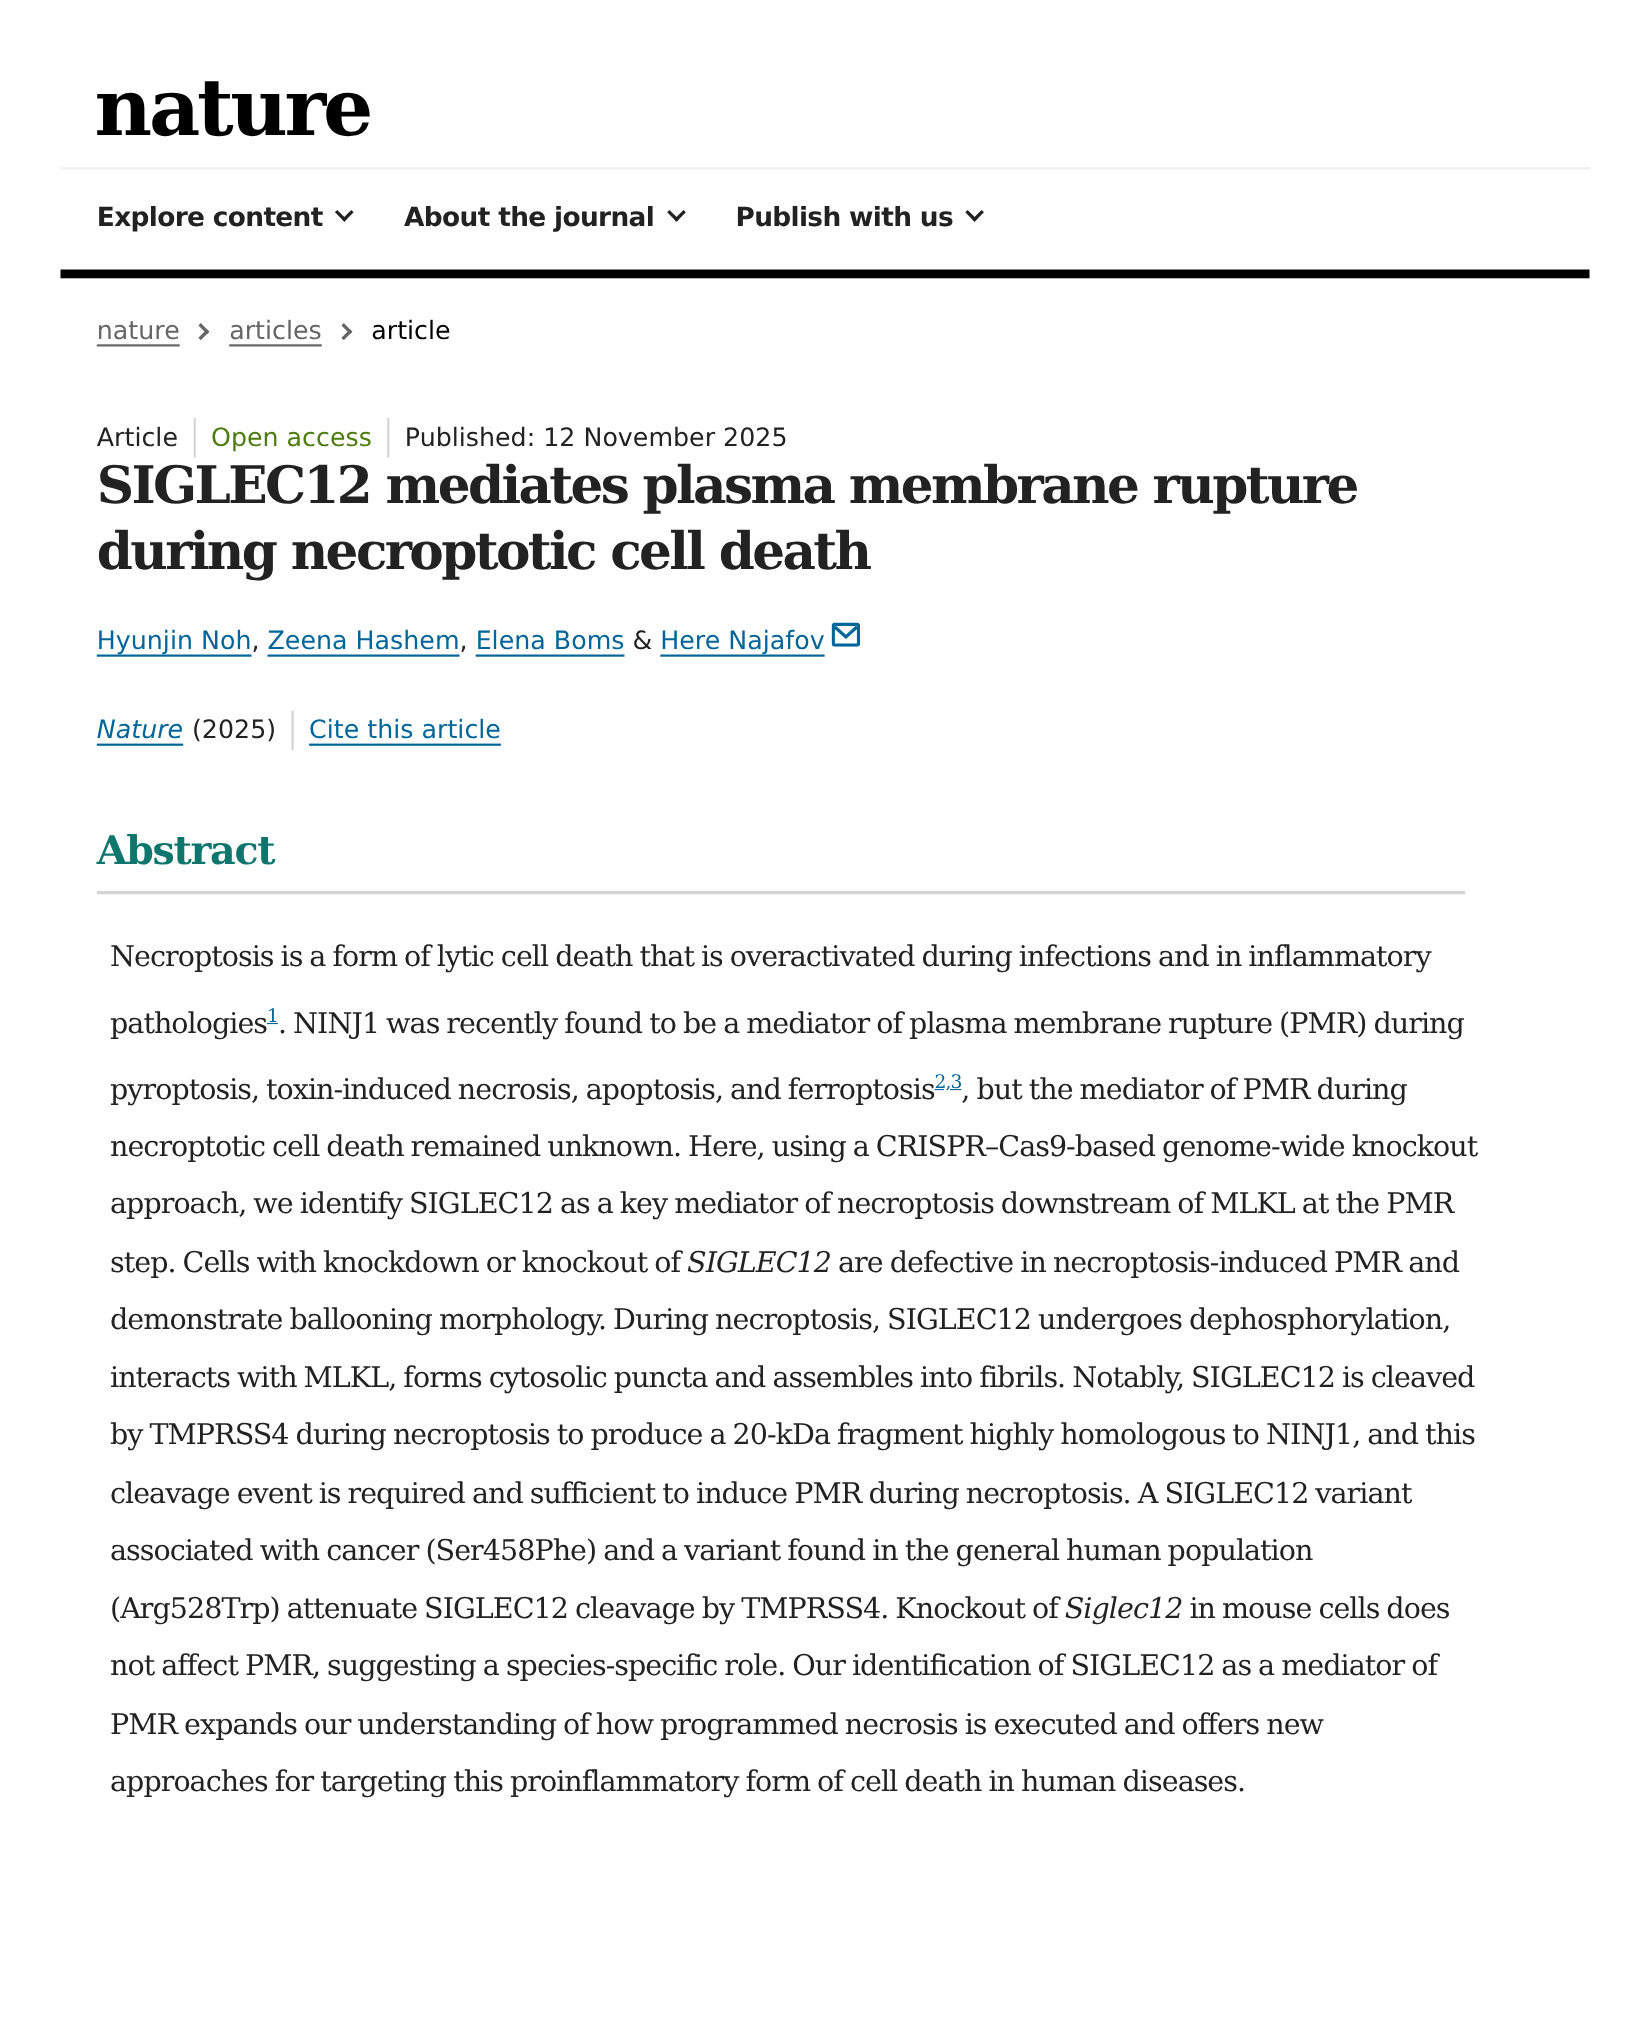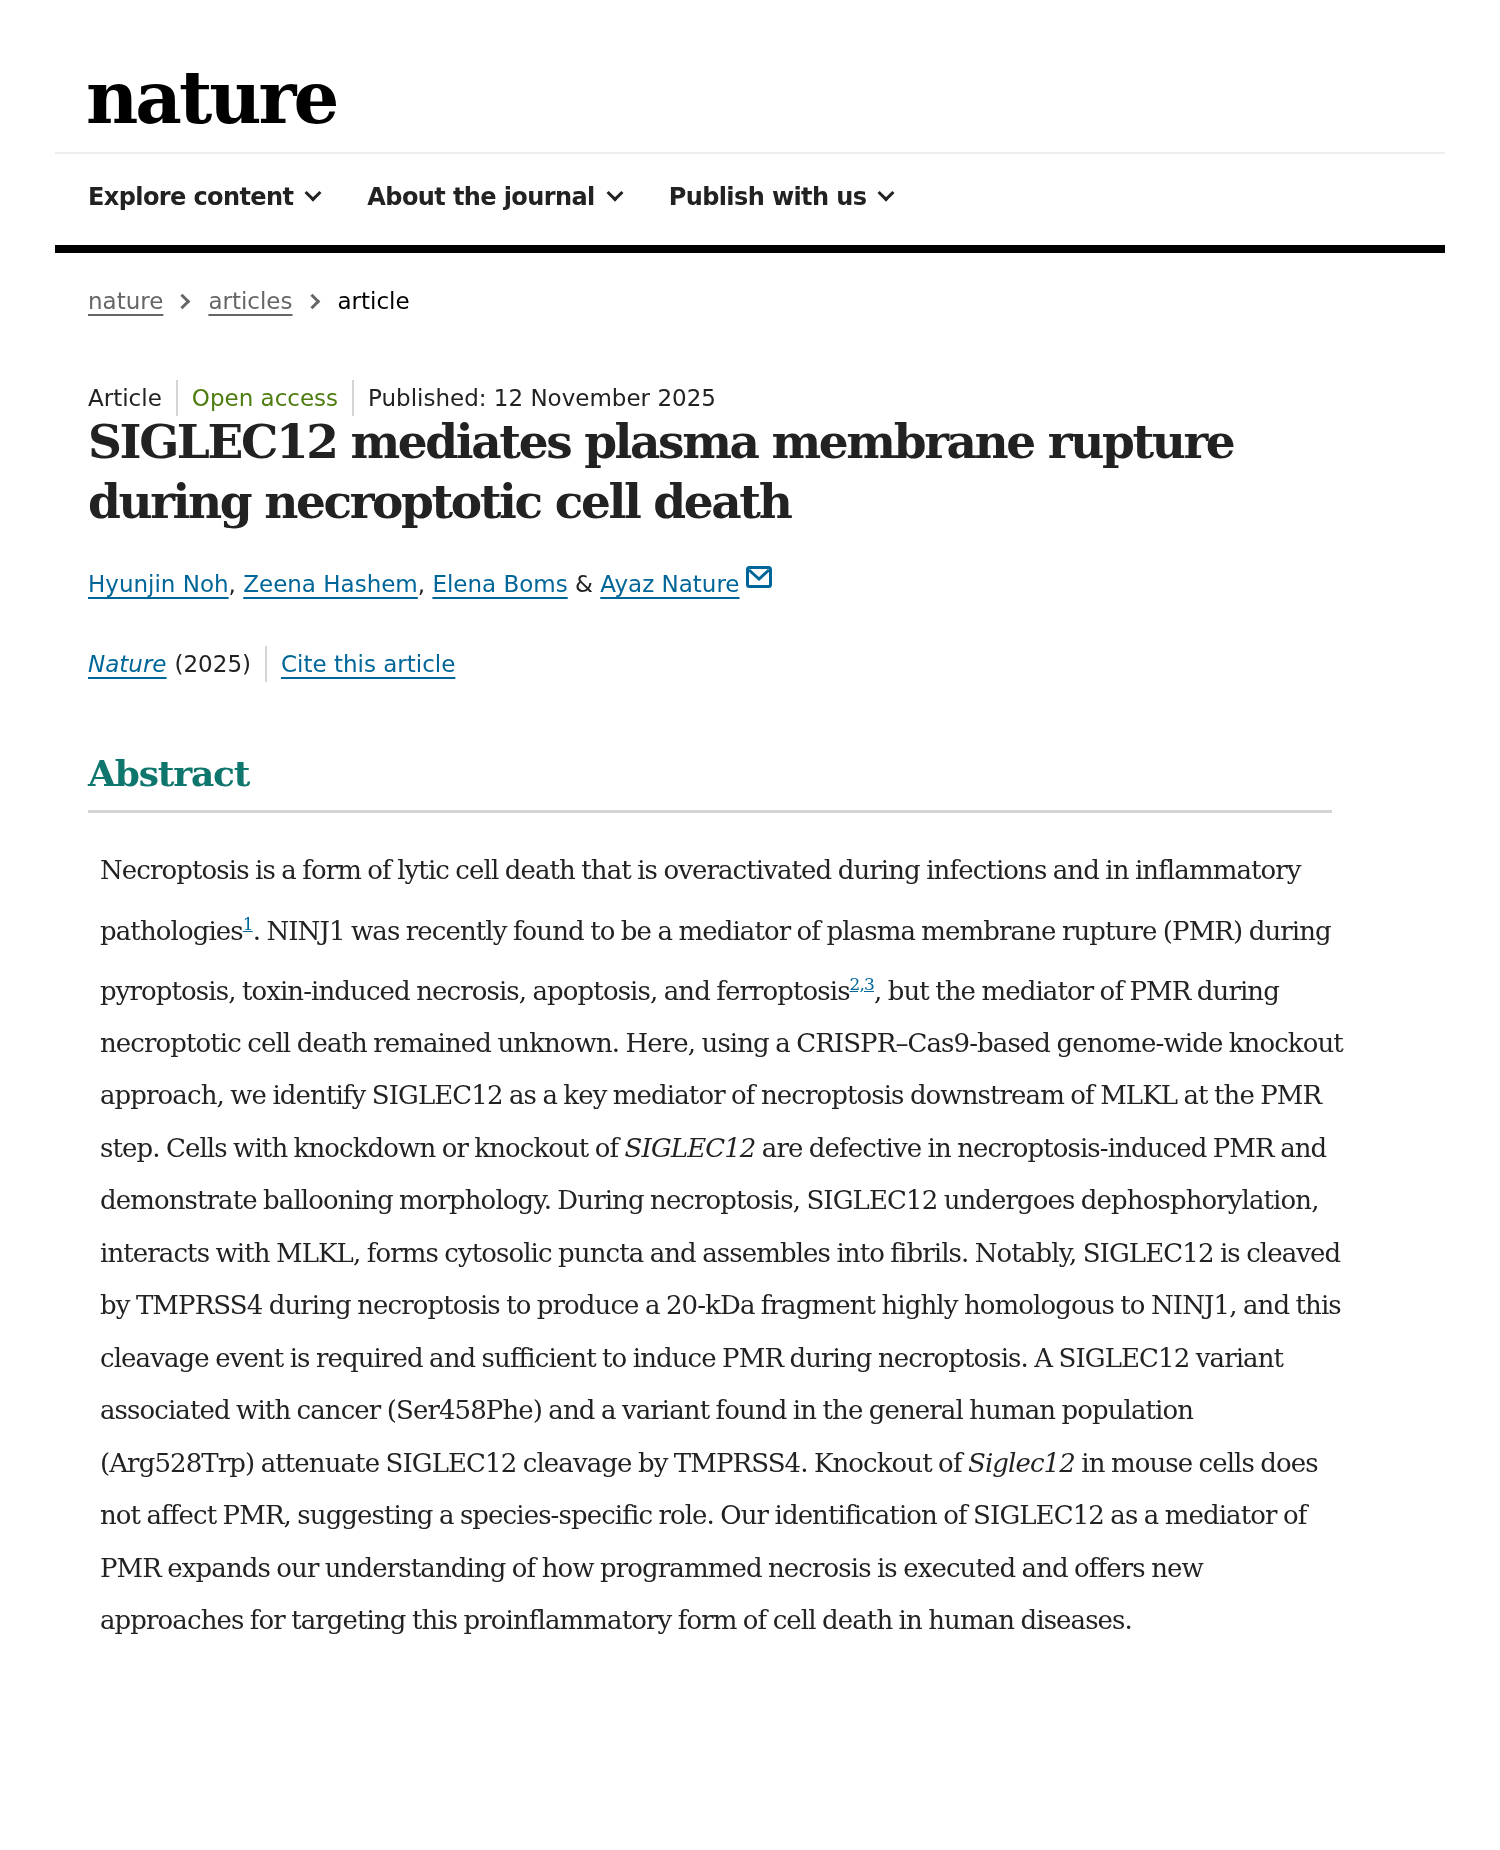--- a/index.html
+++ b/index.html
@@ -18,21 +18,21 @@
   .crumb-link { color: #666; text-decoration: underline; text-underline-offset: 5px; }
   .crumb-sep { display: inline-block; width: 8px; height: 8px; border-right: 3px solid #666; border-top: 3px solid #666; transform: rotate(45deg); margin: 0 20px 0 14px; }
   .crumb-current { color: #000; }
 
   .meta { position: absolute; left: 88px; top: 380px; display: flex; align-items: center; font-family: "DejaVu Sans", sans-serif; font-size: 23px; color: #222; }
   .meta .sep { width: 2px; height: 36px; background: #d5d5d5; margin: 0 14px; }
   .meta .oa { color: #4d7c0f; text-underline-offset: 5px; }
 
   .title { position: absolute; left: 88px; top: 412px; width: 1280px; margin: 0; font-family: "DejaVu Serif", serif; font-weight: bold; font-size: 47px; line-height: 60px; letter-spacing: -2.4px; color: #222; }
 
-  .authors { position: absolute; left: 88px; top: 570px; font-family: "DejaVu Sans", sans-serif; font-size: 23px; color: #222; display: flex; align-items: center; }
+  .authors { position: absolute; left: 88px; top: 570px; font-family: "DejaVu Sans", sans-serif; font-size: 23px; color: #222; display: flex; align-items: flex-start; }
   .author { color: #069; text-decoration: underline; text-underline-offset: 5px; }
   .mail-icon { display: inline-block; margin-left: 6px; position: relative; top: -4px; }
 
   .journal-line { position: absolute; left: 88px; top: 646px; display: flex; align-items: center; font-family: "DejaVu Sans", sans-serif; font-size: 23px; color: #222; }
   .journal-name { color: #069; font-style: italic; text-decoration: underline; text-underline-offset: 5px; }
   .journal-line .sep { width: 2px; height: 36px; background: #d5d5d5; margin: 0 14px; }
   .cite { color: #069; text-decoration: underline; text-underline-offset: 5px; text-align: center; }
 
   .abstract-heading { position: absolute; left: 88px; top: 752px; margin: 0; font-family: "DejaVu Serif", serif; font-weight: bold; font-size: 36px; letter-spacing: -1.2px; color: #0f766e; }
   .abstract-rule { position: absolute; left: 88px; width: 1244px; top: 810px; height: 3px; background: #d5d5d5; }
@@ -81,21 +81,21 @@
 
 <h1 class="title">SIGLEC12 mediates plasma membrane rupture during necroptotic cell death</h1>
 
 <div class="authors">
   <a class="author">Hyunjin Noh</a>
     <span style="white-space:pre">, </span>
   <a class="author">Zeena Hashem</a>
     <span style="white-space:pre">, </span>
   <a class="author">Elena Boms</a>
     <span style="white-space:pre"> &amp; </span>
-  <a class="author">Ayaz Nature</a>
+  <a class="author">Here Najafov</a>
   <span class="mail-icon">
     <svg width="26" height="22" viewBox="0 0 26 22">
       <rect x="1.5" y="1.5" width="23" height="19" rx="2" fill="none" stroke="#006699" stroke-width="3"></rect>
       <path d="M3 4 L13 13 L23 4" fill="none" stroke="#006699" stroke-width="3"></path>
     </svg>
   </span>
 </div>
 
 <div class="journal-line">
   <a class="journal-name">Nature</a>

